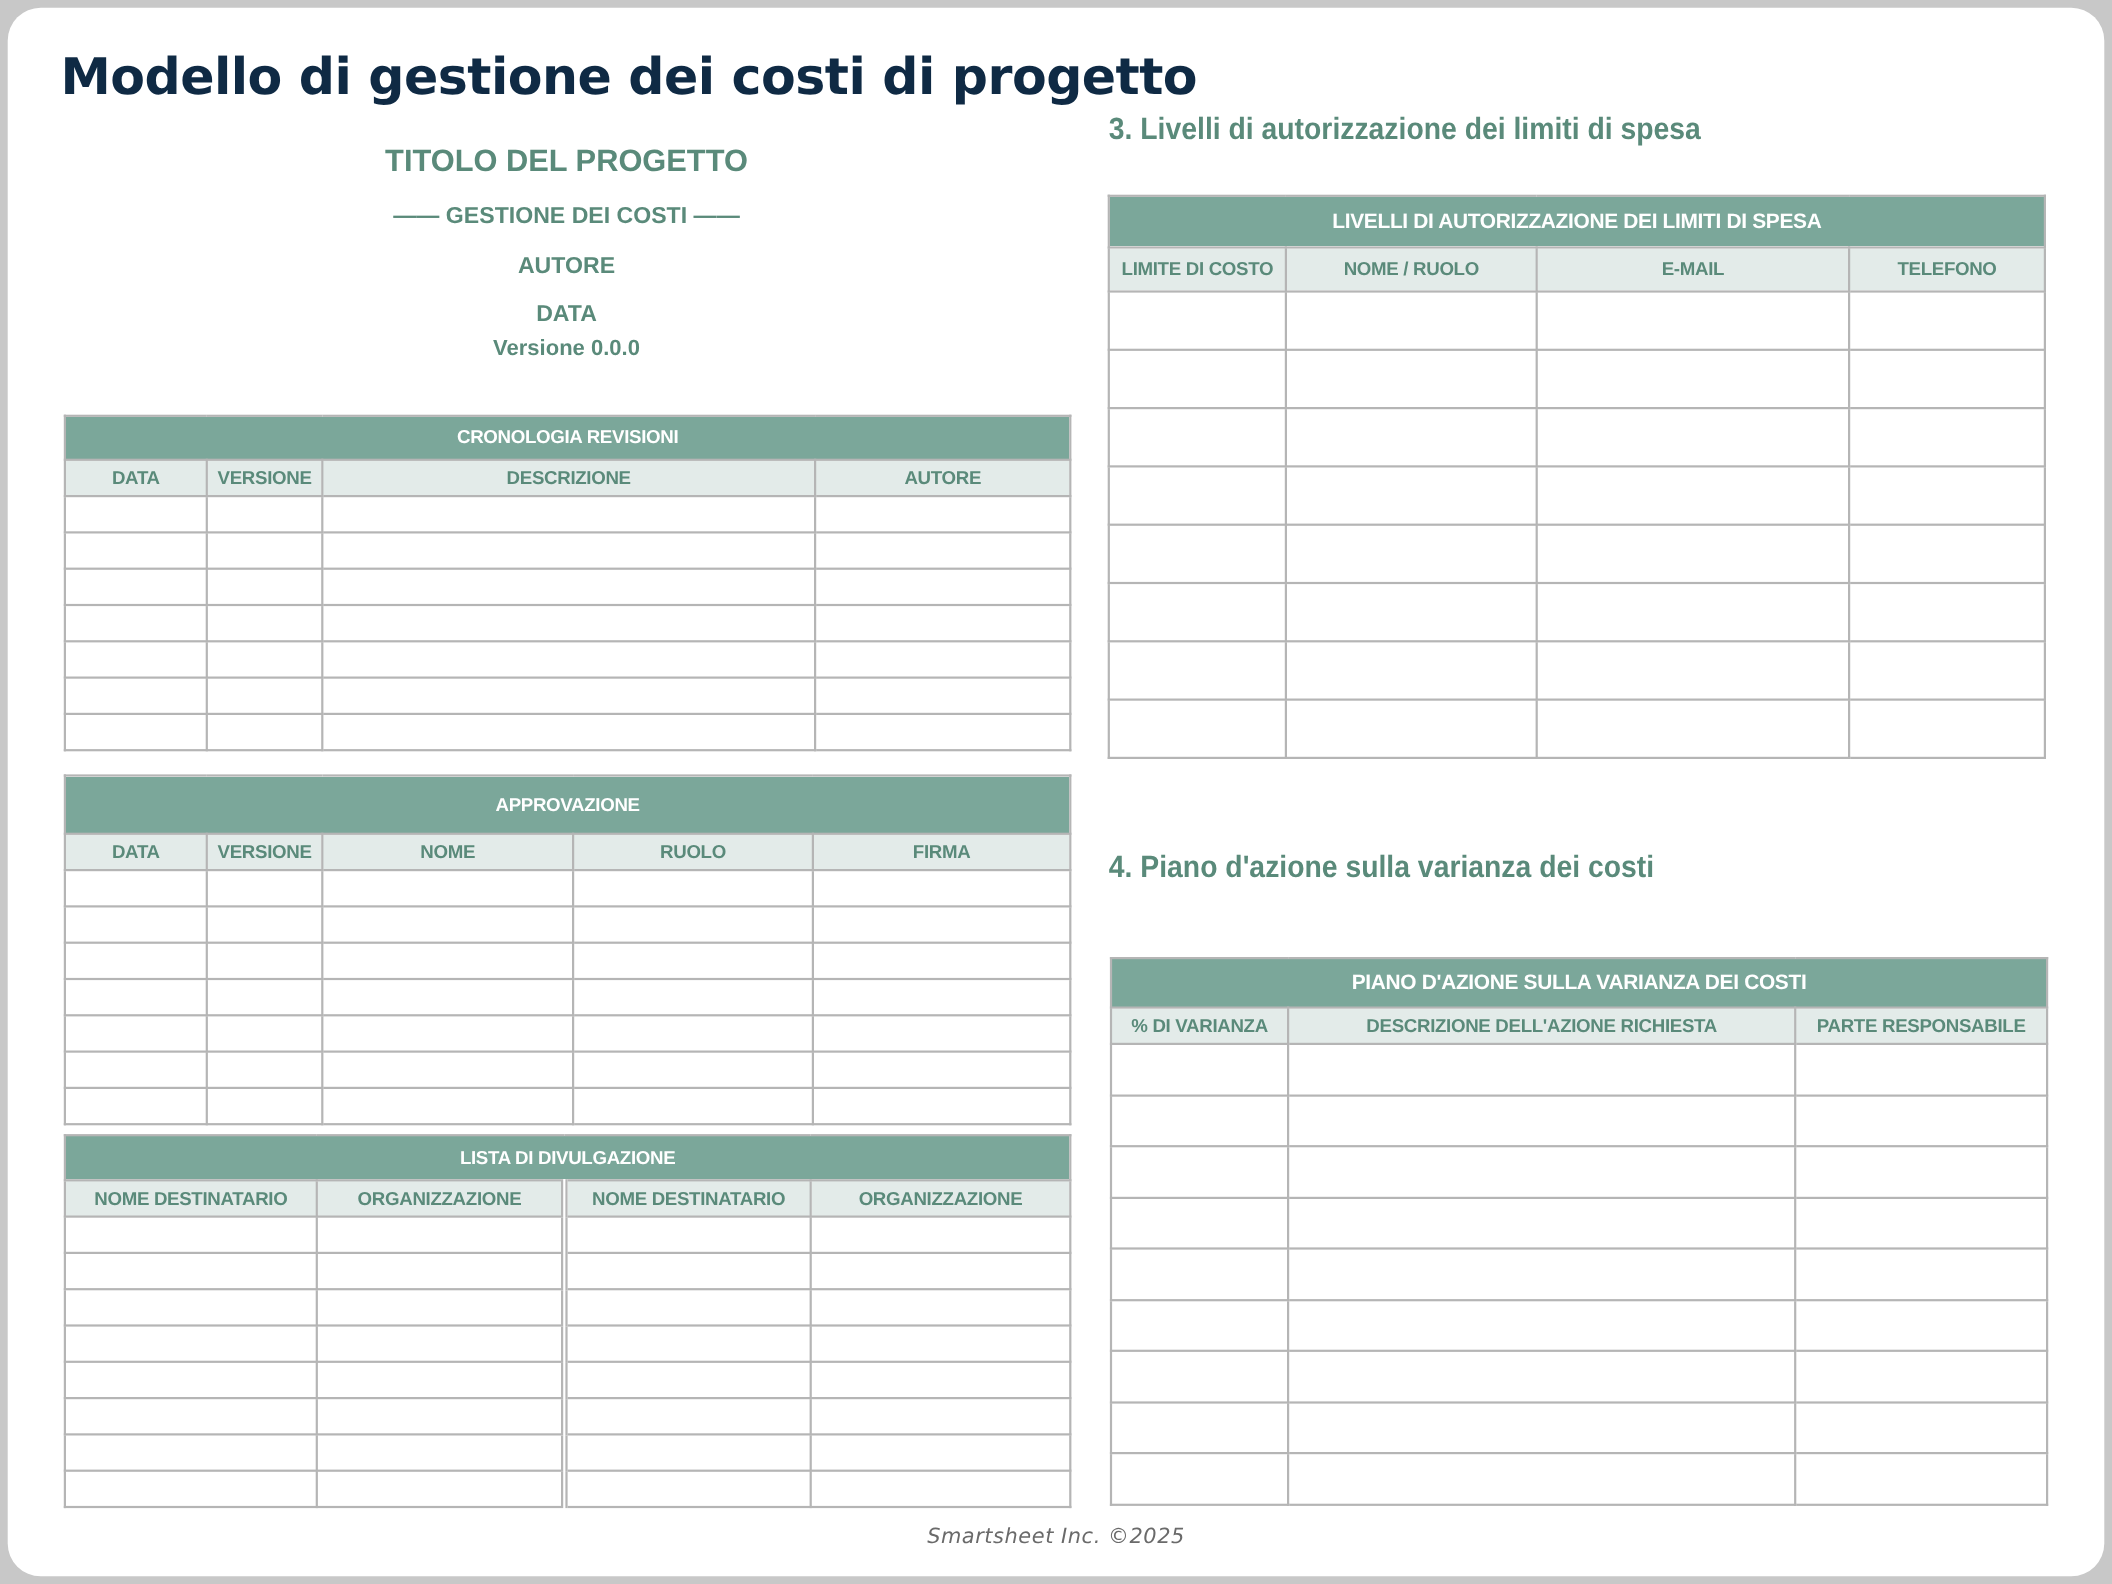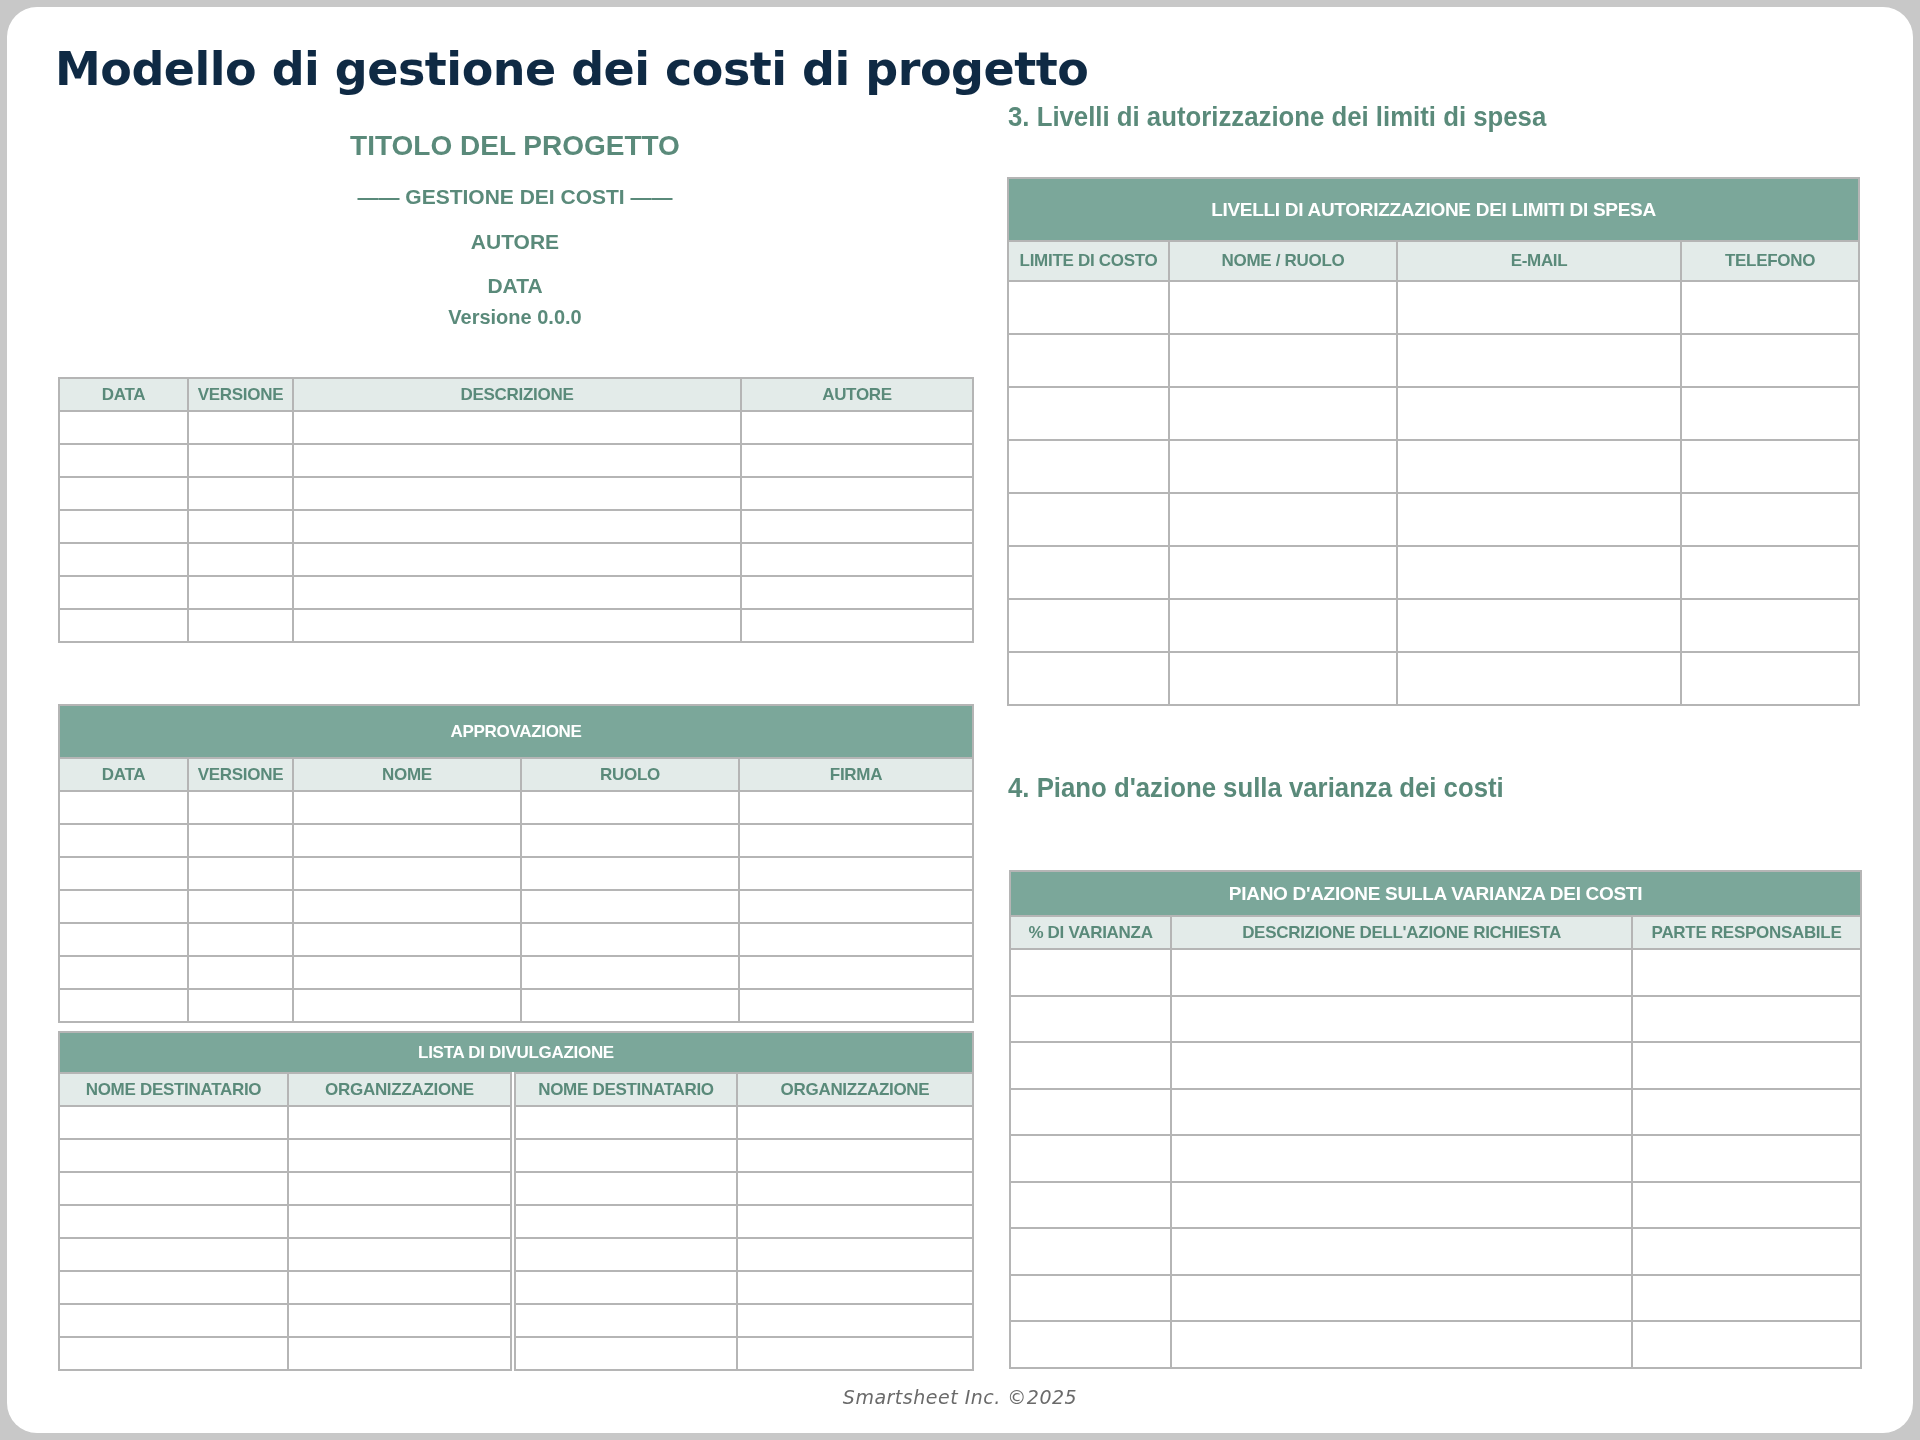--- a/index.html
+++ b/index.html
@@ -61,20 +61,23 @@
 <div class="abs center-col version">Versione 0.0.0</div>
 
 <table class="grid" style="left:58px; top:377px; width:914px;">
   <colgroup>
       <col style="width:129px">
       <col style="width:105px">
       <col style="width:448px">
       <col style="width:232px">
     </colgroup>
   <tbody>
+      <tr style="height:40px">
+        <th colspan="4" class="title">CRONOLOGIA REVISIONI</th>
+      </tr>
   <tr style="height:33px">
     <th class="col">DATA</th>
     <th class="col">VERSIONE</th>
     <th class="col">DESCRIZIONE</th>
     <th class="col">AUTORE</th>
   </tr>
   </tbody>
     <tbody>
       <tr style="height: 33px;">
         <td></td>
@@ -266,21 +269,21 @@
 
 <div class="abs section-h" style="left:1008px; top:101px;">3. Livelli di autorizzazione dei limiti di spesa</div>
 <table class="grid" style="left:1007px; top:177px; width:851px;">
   <colgroup>
       <col style="width:161px">
       <col style="width:228px">
       <col style="width:284px">
       <col style="width:178px">
     </colgroup>
   <tbody>
-      <tr style="height:63px">
+      <tr style="height:47px">
         <th colspan="4" class="title" style="font-size:19px">LIVELLI DI AUTORIZZAZIONE DEI LIMITI DI SPESA</th>
       </tr>
   <tr style="height:40px">
     <th class="col">LIMITE DI COSTO</th>
     <th class="col">NOME / RUOLO</th>
     <th class="col">E-MAIL</th>
     <th class="col">TELEFONO</th>
   </tr>
   </tbody>
     <tbody>

